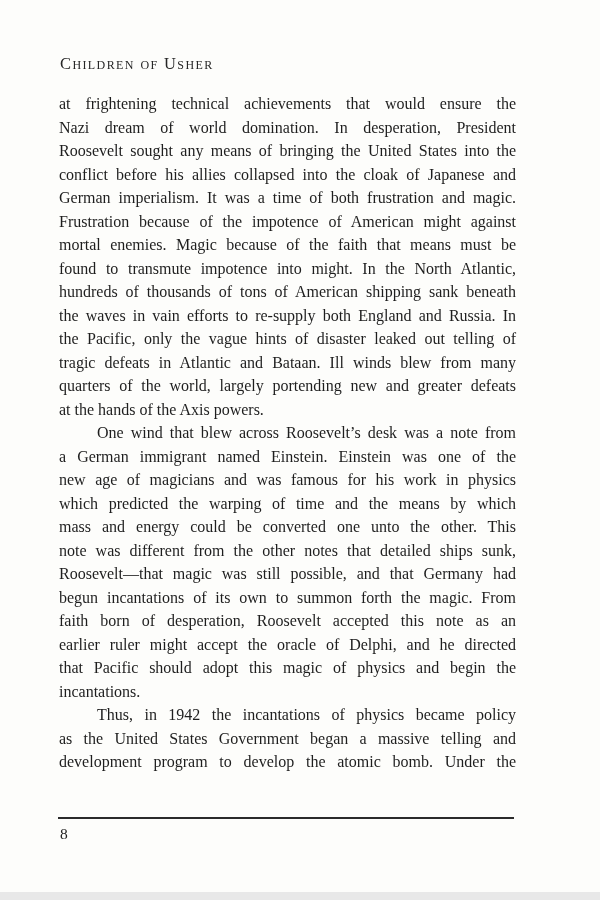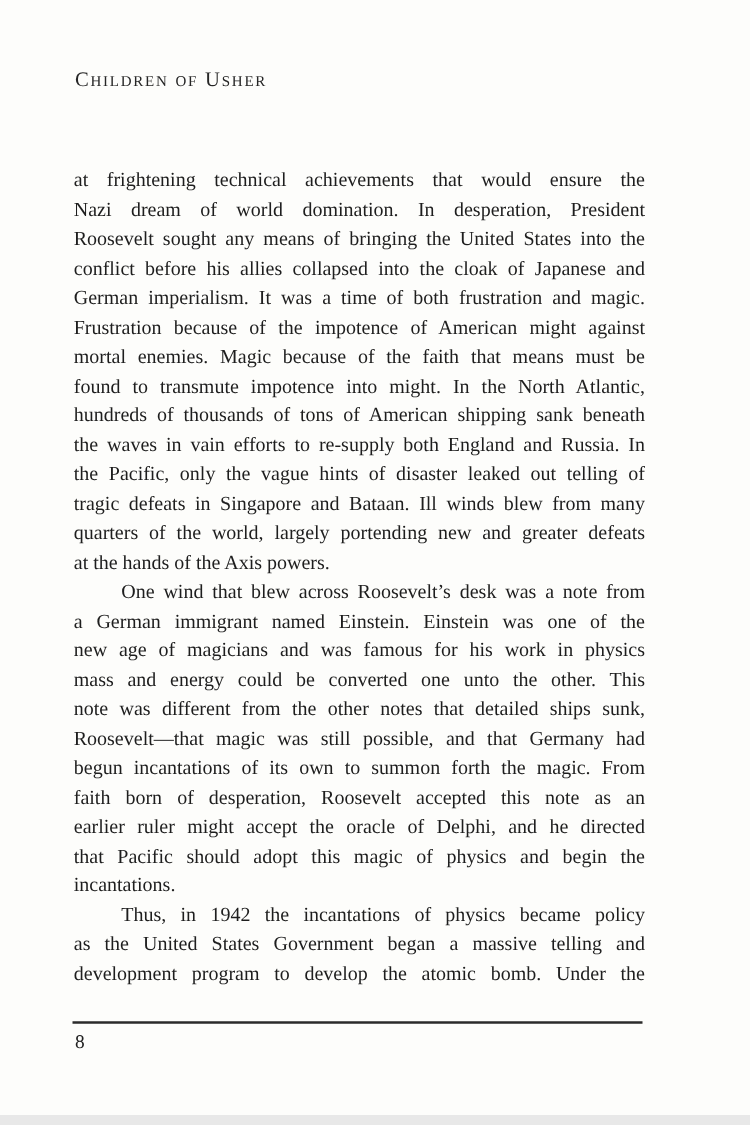--- a/index.html
+++ b/index.html
@@ -24,21 +24,20 @@
     line-height: 19px;
     font-variant: small-caps;
     letter-spacing: 1.4px;
     color: #262626;
   }
   .text-block {
     position: absolute;
     left: 59px;
     top: 92px;
     width: 457px;
-    margin-top: 41px;
   }
   .line {
     height: 23.5px;
     line-height: 23.5px;
     font-size: 16px;
     text-align: justify;
     text-align-last: justify;
     white-space: normal;
     color: #1e1e1e;
   }
@@ -78,27 +77,28 @@
     <div class="line j">Nazi dream of world domination. In desperation, President</div>
     <div class="line j">Roosevelt sought any means of bringing the United States into the</div>
     <div class="line j">conflict before his allies collapsed into the cloak of Japanese and</div>
     <div class="line j">German imperialism. It was a time of both frustration and magic.</div>
     <div class="line j">Frustration because of the impotence of American might against</div>
     <div class="line j">mortal enemies. Magic because of the faith that means must be</div>
     <div class="line j">found to transmute impotence into might. In the North Atlantic,</div>
     <div class="line j">hundreds of thousands of tons of American shipping sank beneath</div>
     <div class="line j">the waves in vain efforts to re-supply both England and Russia. In</div>
     <div class="line j">the Pacific, only the vague hints of disaster leaked out telling of</div>
-    <div class="line j">tragic defeats in Singapore and Bataan. Ill winds blew from many</div>
+    <div class="line j">tragic defeats in Atlantic and Bataan. Ill winds blew from many</div>
     <div class="line j">quarters of the world, largely portending new and greater defeats</div>
     <div class="line nj">at the hands of the Axis powers.</div>
 
     <div class="line j indent">One wind that blew across Roosevelt’s desk was a note from</div>
     <div class="line j">a German immigrant named Einstein. Einstein was one of the</div>
     <div class="line j">new age of magicians and was famous for his work in physics</div>
+    <div class="line j">which predicted the warping of time and the means by which</div>
     <div class="line j">mass and energy could be converted one unto the other. This</div>
     <div class="line j">note was different from the other notes that detailed ships sunk,</div>
     <div class="line j">Roosevelt—that magic was still possible, and that Germany had</div>
     <div class="line j">begun incantations of its own to summon forth the magic. From</div>
     <div class="line j">faith born of desperation, Roosevelt accepted this note as an</div>
     <div class="line j">earlier ruler might accept the oracle of Delphi, and he directed</div>
     <div class="line j">that Pacific should adopt this magic of physics and begin the</div>
     <div class="line nj">incantations.</div>
 
     <div class="line j indent">Thus, in 1942 the incantations of physics became policy</div>

